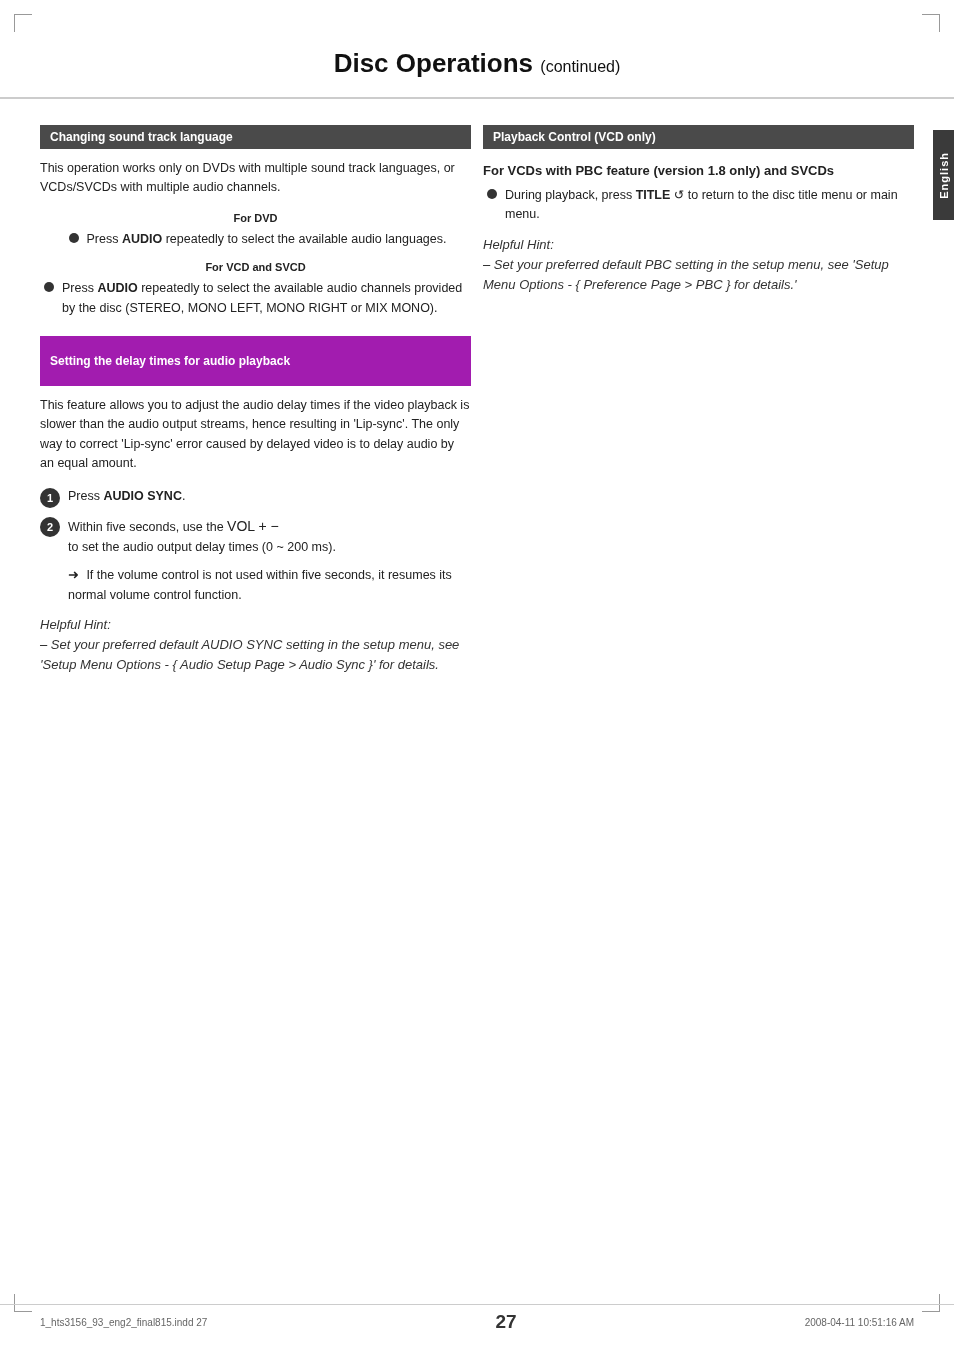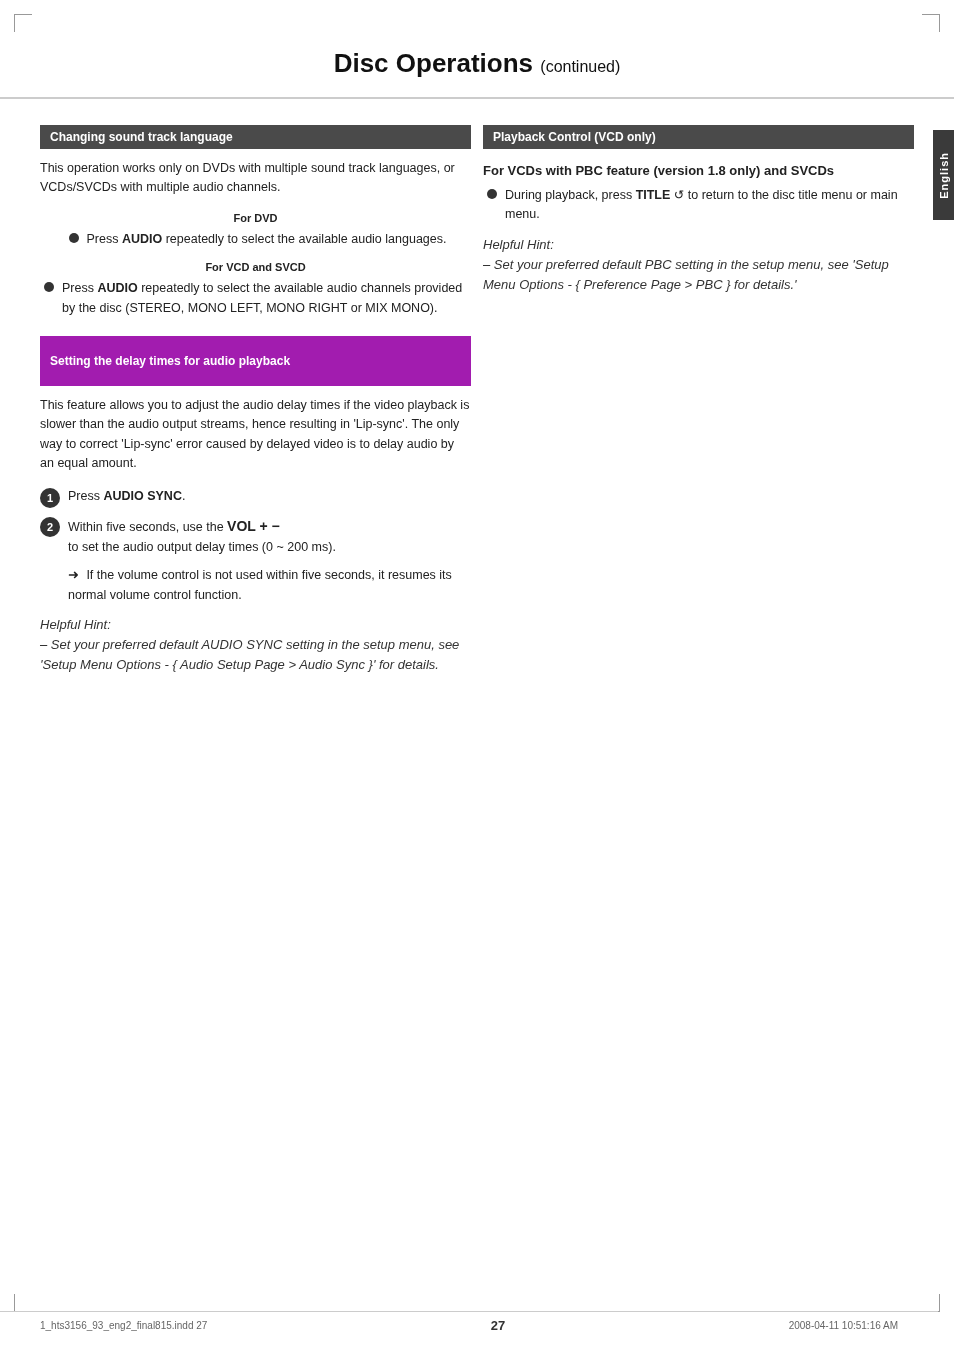--- a/index.html
+++ b/index.html
@@ -196,48 +196,48 @@
       font-size: 13px;
       font-weight: bold;
       margin: 14px 0 8px 0;
     }
 
     
     .page-footer {
       position: absolute;
       bottom: 14px;
       left: 0;
-      right: 16px;
+      right: 0;
       display: flex;
       flex-direction: row;
       justify-content: space-between;
       align-items: center;
       padding: 0 40px;
       border-top: 1px solid #ccc;
       padding-top: 6px;
     }
     .footer-filename {
       font-size: 10px;
       color: #666;
     }
     .footer-page {
-      font-size: 13px;
+      font-size: 19px;
       font-weight: bold;
       color: #333;
     }
     .footer-date {
       font-size: 10px;
       color: #666;
     }
 
     b, strong { font-weight: bold; }
     i, em { font-style: italic; }
 
     .vol-symbol {
-      font-weight: bold;
+      font-weight: normal;
       font-size: 14px;
     }
   </style>
 </head>
 <body>
 
 <div class="page-container">
 
   <div class="corner-mark corner-tl"></div>
   <div class="corner-mark corner-tr"></div>

